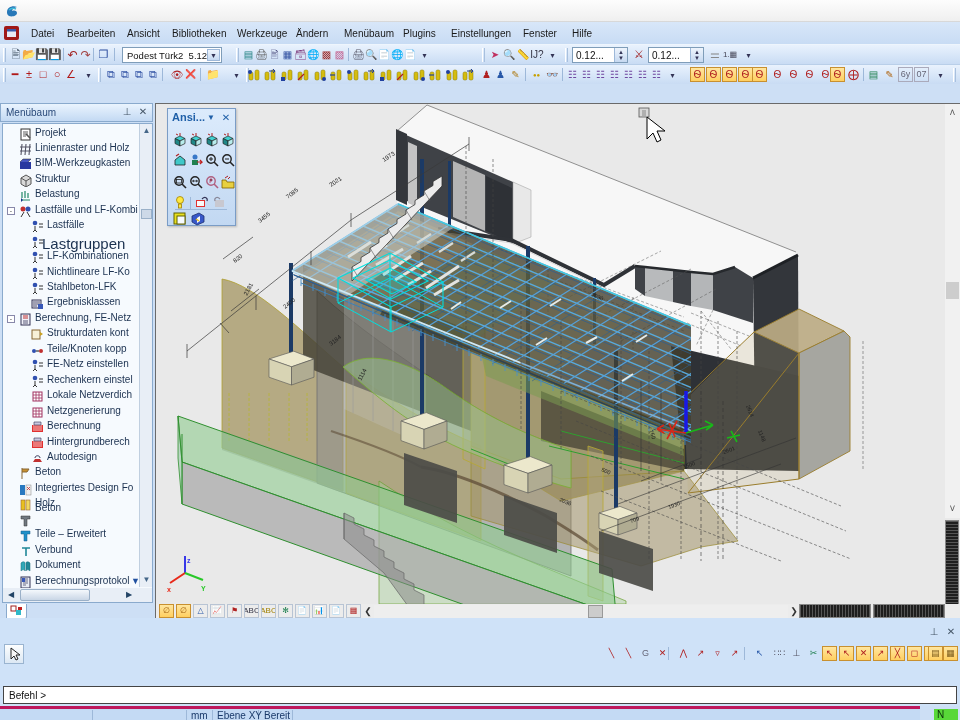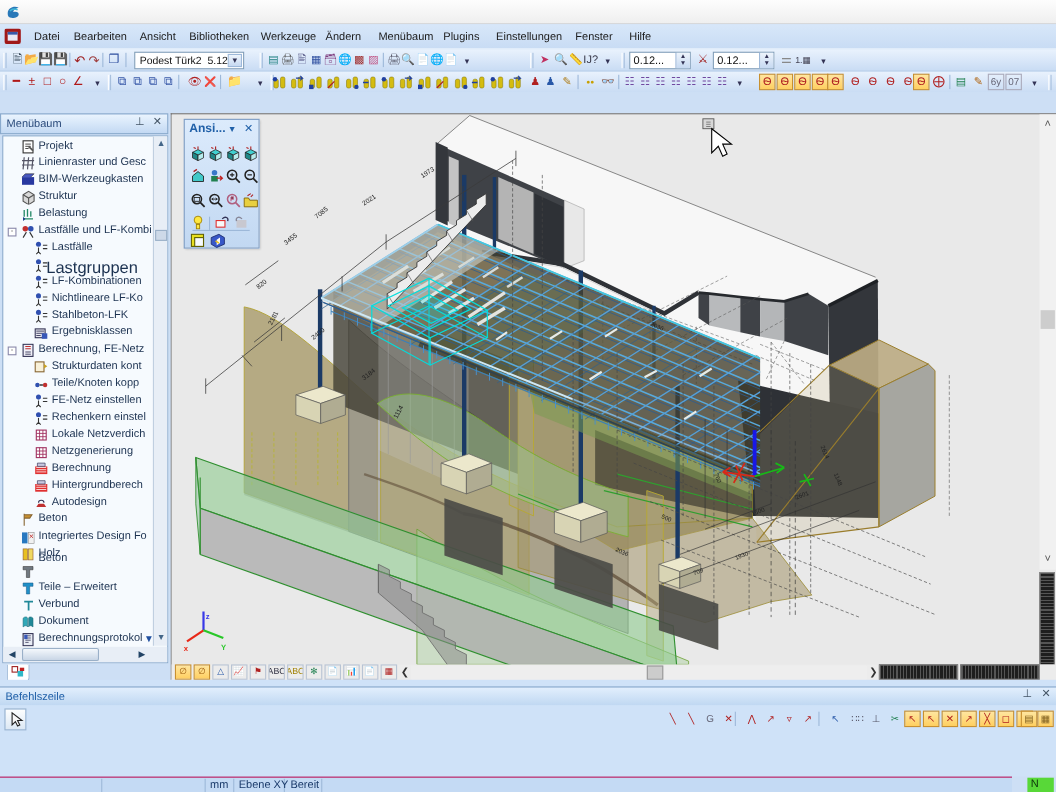--- a/index.html
+++ b/index.html
@@ -603,21 +603,21 @@
     <div class="abs" style="left:2px;top:20px;width:151px;height:480px;background:#f6fafe;border:1px solid #8aaacd">
       <div class="abs" style="left:16px;top:2.5px;width:13px;height:13px"><svg width="13" height="13">
           <rect x="2" y="1" width="9" height="11" fill="#fff" stroke="#333"></rect>
           <path d="M4 4 h5 M4 6 h5 M4 8 h3" stroke="#333" stroke-width="0.8"></path>
           <path d="M7 6 l4 4" stroke="#555" stroke-width="1.6"></path>
         </svg></div>
       <div class="abs" style="left:32px;top:2.5px;font-size:10px;color:#1b3150;white-space:nowrap">Projekt</div>
       <div class="abs" style="left:16px;top:17.95px;width:13px;height:13px"><svg width="13" height="13">
           <path d="M3 1 L2 12 M7 1 L6 12 M11 1 L10 12 M1 4 h11 M1 8 h11" stroke="#556" stroke-width="1.1"></path>
         </svg></div>
-      <div class="abs" style="left:32px;top:17.95px;font-size:10px;color:#1b3150;white-space:nowrap">Linienraster und Gesc</div>
+      <div class="abs" style="left:32px;top:17.95px;font-size:10px;color:#1b3150;white-space:nowrap">Linienraster und Holz</div>
       <div class="abs" style="left:16px;top:33.4px;width:13px;height:13px"><svg width="13" height="13">
           <rect x="1" y="4" width="11" height="7" fill="#2838a0"></rect>
           <path d="M1 4 L4 1 h8 l-3 3" fill="#4858c0" stroke="#222" stroke-width="0.5"></path>
         </svg></div>
       <div class="abs" style="left:32px;top:33.4px;font-size:10px;color:#1b3150;white-space:nowrap">BIM-Werkzeugkasten</div>
       <div class="abs" style="left:16px;top:48.85px;width:13px;height:13px"><svg width="13" height="13">
           <path d="M2 4 L7 1 L12 4 L12 10 L7 13 L2 10 Z" fill="#d8d8d8" stroke="#555"></path>
           <path d="M2 4 L7 7 L12 4 M7 7 L7 13" stroke="#555" fill="none"></path>
         </svg></div>
       <div class="abs" style="left:32px;top:48.85px;font-size:10px;color:#1b3150;white-space:nowrap">Struktur</div>
@@ -771,21 +771,20 @@
     </div>
     <div class="abs" style="left:6px;top:501px;width:21px;height:16px;background:#fff;border:1px solid #8aaacd;border-top:none;border-radius:0 0 4px 2px">
       <svg class="abs" style="left:3px;top:1px" width="13" height="12">
         <rect x="1" y="1" width="5" height="5" fill="none" stroke="#a02020"></rect>
         <rect x="6" y="5" width="5" height="5" fill="#30b8c8"></rect>
         <rect x="8" y="2" width="4" height="3" fill="#c02020"></rect>
       </svg>
     </div>
   </div>
 <div class="abs" style="left:0;top:618px;width:960px;height:88px;background:#cfe2f8">
-    <div class="abs" style="left:0;top:6px;width:960px;height:17px;background:linear-gradient(#e2effd,#c0d8f2);border-top:1px solid #88a8cc;display:flex;align-items:center;padding-left:5px;font-size:10px;color:#2060a8">Befehlszeile</div>
     <div class="ic" style="left:928px;top:8px;width:12px;height:12px;color:#456;font-size:10px">⊥</div>
     <div class="ic" style="left:945px;top:8px;width:12px;height:12px;color:#456;font-size:10px">✕</div>
     <div class="abs" style="left:4px;top:26px;width:20px;height:20px;background:linear-gradient(#fdfefe,#dce8f4);border:1px solid #9ab4d0"><svg width="18" height="18">
         <path d="M6 3 L6 14 L9 11 L11 15 L13 14 L11 10 L15 10 Z" fill="#f8f8f8" stroke="#222" stroke-width="1"></path>
       </svg></div>
     <div class="ic" style="left:604px;top:28px;width:15px;height:15px;font-size:9px;color:#b02020;">╲</div>
     <div class="ic" style="left:621px;top:28px;width:15px;height:15px;font-size:9px;color:#b02020;">╲</div>
     <div class="ic" style="left:638px;top:28px;width:15px;height:15px;font-size:9px;color:#667;">G</div>
     <div class="ic" style="left:655px;top:28px;width:15px;height:15px;font-size:9px;color:#b02020;">✕</div>
     <div class="ic" style="left:676px;top:28px;width:15px;height:15px;font-size:9px;color:#b02020;">⋀</div>
@@ -800,22 +799,23 @@
     <div class="ic" style="left:839px;top:28px;width:15px;height:15px;font-size:9px;color:#b02020;background:linear-gradient(#ffe6a0,#ffcf60);border:1px solid #c89030;">↖</div>
     <div class="ic" style="left:856px;top:28px;width:15px;height:15px;font-size:9px;color:#b02020;background:linear-gradient(#ffe6a0,#ffcf60);border:1px solid #c89030;">✕</div>
     <div class="ic" style="left:873px;top:28px;width:15px;height:15px;font-size:9px;color:#b02020;background:linear-gradient(#ffe6a0,#ffcf60);border:1px solid #c89030;">↗</div>
     <div class="ic" style="left:890px;top:28px;width:15px;height:15px;font-size:9px;color:#b02020;background:linear-gradient(#ffe6a0,#ffcf60);border:1px solid #c89030;">╳</div>
     <div class="ic" style="left:907px;top:28px;width:15px;height:15px;font-size:9px;color:#b02020;background:linear-gradient(#ffe6a0,#ffcf60);border:1px solid #c89030;">◻</div>
     <div class="ic" style="left:924px;top:28px;width:15px;height:15px;font-size:9px;color:#b02020;background:linear-gradient(#ffe6a0,#ffcf60);border:1px solid #c89030;">╲</div>
     <div class="ic" style="left:928px;top:28px;width:15px;height:15px;font-size:9px;color:#806020;background:linear-gradient(#ffe6a0,#ffcf60);border:1px solid #c89030;">▤</div>
     <div class="ic" style="left:943px;top:28px;width:15px;height:15px;font-size:9px;color:#806020;background:linear-gradient(#ffe6a0,#ffcf60);border:1px solid #c89030;">▦</div>
     <div style="position:absolute;left:668px;top:29px;width:1px;height:13px;background:#9db8d9"></div>
     <div style="position:absolute;left:744px;top:29px;width:1px;height:13px;background:#9db8d9"></div>
+    <div class="abs" style="left:3px;top:68px;width:954px;height:18px;background:#fff;border:1px solid #444;font-size:10px;color:#111;display:flex;align-items:center;padding-left:5px">Befehl &gt;</div>
   </div>
-<div class="abs" style="left:0;top:706px;width:920px;height:14px;background:#c4daf4;border-top:1px solid #be185d;font-size:10px;color:#1a3a6a">
+<div class="abs" style="left:0;top:706px;width:920px;height:14px;background:#c4daf4;border-top:3px solid #be185d;font-size:10px;color:#1a3a6a">
     <div style="position:absolute;left:92px;top:1px;width:1px;height:12px;background:#9db8d9"></div>
     <div style="position:absolute;left:186px;top:1px;width:1px;height:12px;background:#9db8d9"></div>
     <div style="position:absolute;left:212px;top:1px;width:1px;height:12px;background:#9db8d9"></div>
     <div style="position:absolute;left:258px;top:1px;width:1px;height:12px;background:#9db8d9"></div>
     <div style="position:absolute;left:292px;top:1px;width:1px;height:12px;background:#9db8d9"></div>
     <div class="abs" style="left:191px;top:1px">mm</div>
     <div class="abs" style="left:217px;top:1px">Ebene XY</div>
     <div class="abs" style="left:264px;top:1px">Bereit</div>
     <div class="abs" style="left:934px;top:0;width:24px;height:14px;background:#58d838;color:#0a300a;font-size:10px;padding-left:3px">N</div>
   </div>

